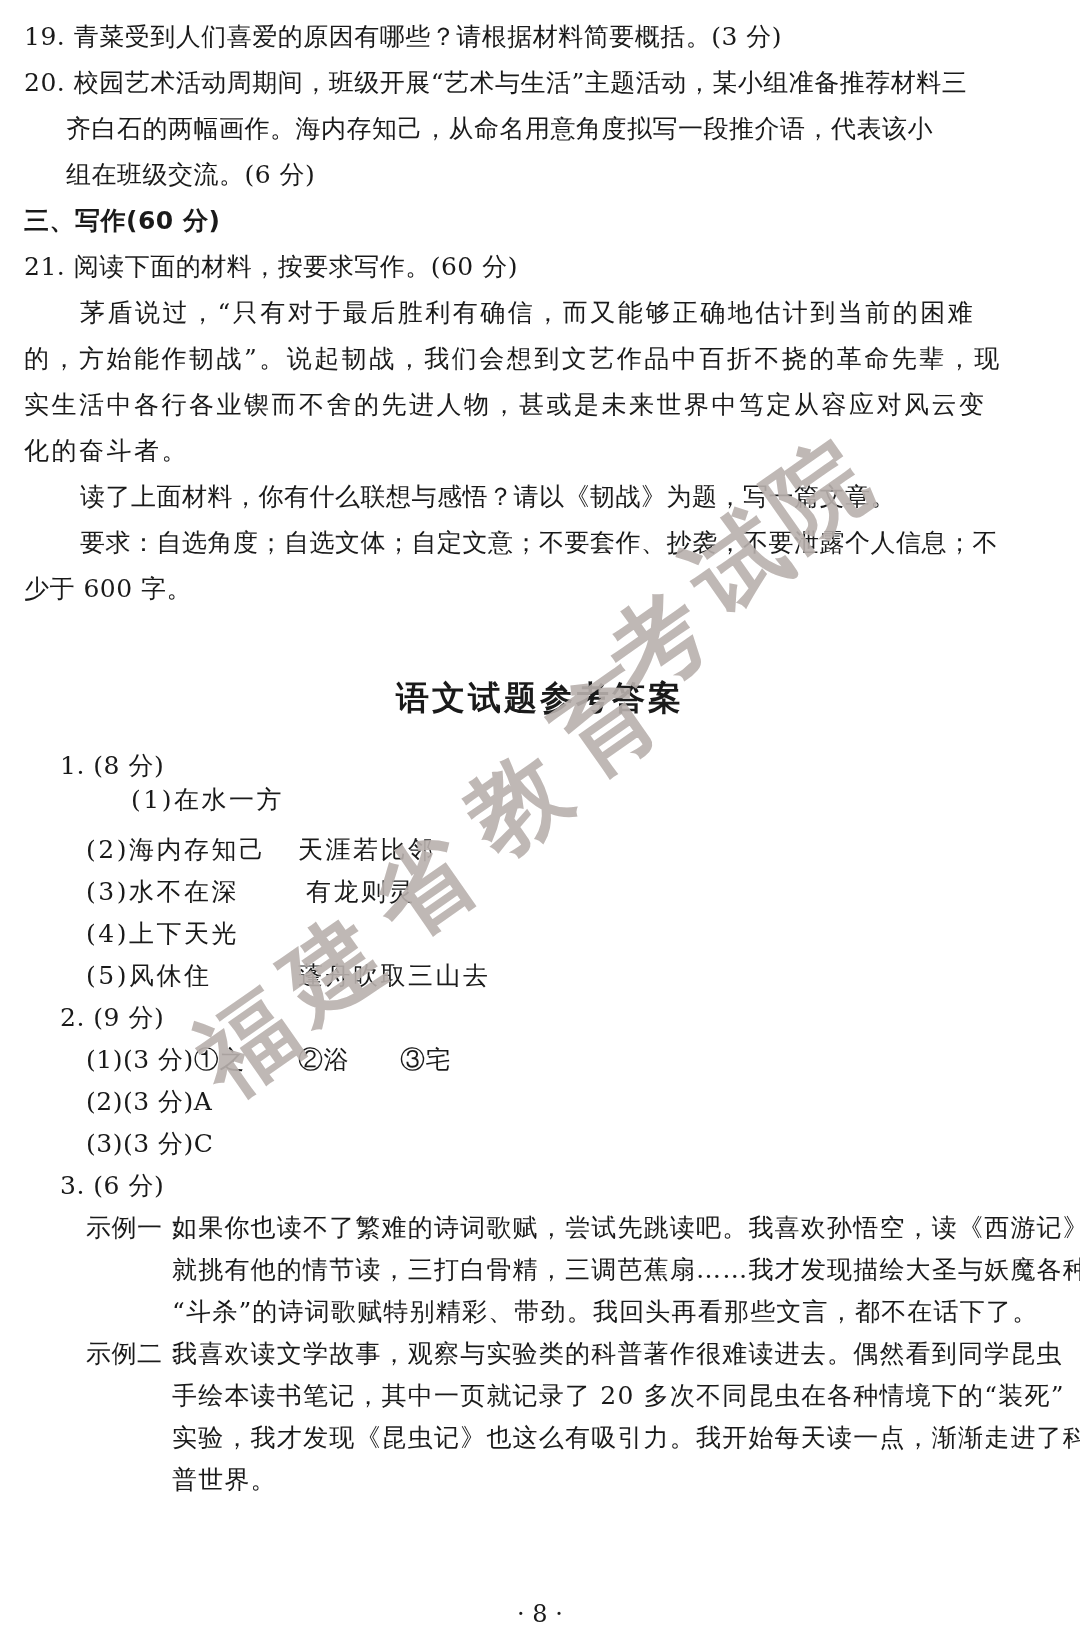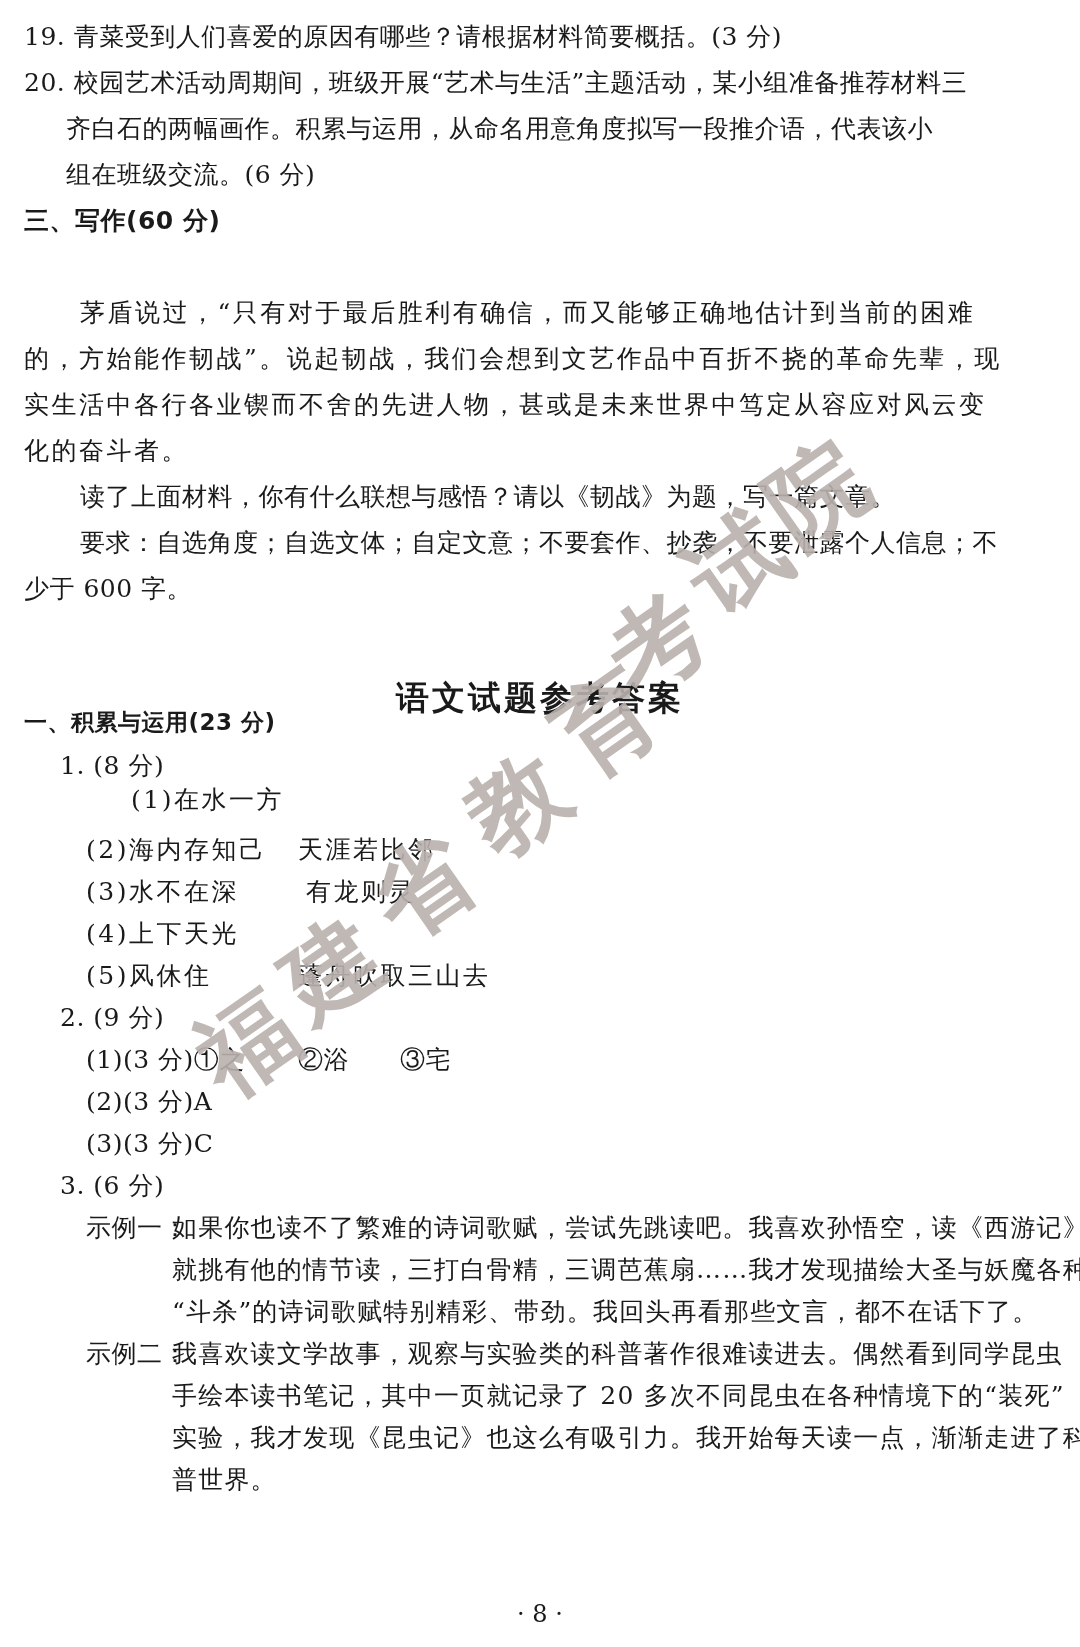--- a/index.html
+++ b/index.html
@@ -16,37 +16,37 @@
   .wm-char { position:absolute; font-size:96px; color:#b9b1ae; font-weight:bold;
              font-family:"DejaVu Serif","Liberation Serif",serif; transform:rotate(-35deg); opacity:0.9; }
 </style>
 </head>
 <body>
 
 <div class="page">
 
   <div class="line" style="left:24px;top:22px;">19. 青菜受到人们喜爱的原因有哪些？请根据材料简要概括。(3 分)</div>
   <div class="line" style="left:24px;top:68px;">20. 校园艺术活动周期间，班级开展“艺术与生活”主题活动，某小组准备推荐材料三</div>
-  <div class="line" style="left:66px;top:114px;">齐白石的两幅画作。积累与运用，从命名用意角度拟写一段推介语，代表该小</div>
+  <div class="line" style="left:66px;top:114px;">齐白石的两幅画作。海内存知己，从命名用意角度拟写一段推介语，代表该小</div>
   <div class="line" style="left:66px;top:160px;">组在班级交流。(6 分)</div>
 
   <div class="line bold" style="left:24px;top:206px;">三、写作(60 分)</div>
+  <div class="line" style="left:24px;top:252px;">21. 阅读下面的材料，按要求写作。(60 分)</div>
 
   <div class="line kai" style="left:80px;top:298px;">茅盾说过，“只有对于最后胜利有确信，而又能够正确地估计到当前的困难</div>
   <div class="line kai" style="left:24px;top:390px;">实生活中各行各业锲而不舍的先进人物，甚或是未来世界中笃定从容应对风云变</div>
   <div class="line kai" style="left:24px;top:344px;">的，方始能作韧战”。说起韧战，我们会想到文艺作品中百折不挠的革命先辈，现</div>
   <div class="line kai" style="left:24px;top:436px;">化的奋斗者。</div>
 
   <div class="line" style="left:80px;top:482px;">读了上面材料，你有什么联想与感悟？请以《韧战》为题，写一篇文章。</div>
   <div class="line" style="left:80px;top:528px;">要求：自选角度；自选文体；自定文意；不要套作、抄袭，不要泄露个人信息；不</div>
   <div class="line" style="left:24px;top:574px;">少于 600 字。</div>
 
   <div class="title">语文试题参考答案</div>
 
-  <div class="line bold" style="left:24px;top:707px;font-size:23px;">一、积累与运用(23 分)</div>
 
   <div class="line" style="left:60px;top:751px;">1. (8 分)</div>
 
   <div class="line kai" style="left:86px;top:785px;margin-left:45px;">
     <span>(1)</span><span>在水一方</span>
   </div>
   <div class="line kai" style="left:86px;top:835px;">
     <span>(2)</span><span>海内存知己</span>
   </div>
   <div class="line kai" style="left:298px;top:835px;">天涯若比邻</div>

